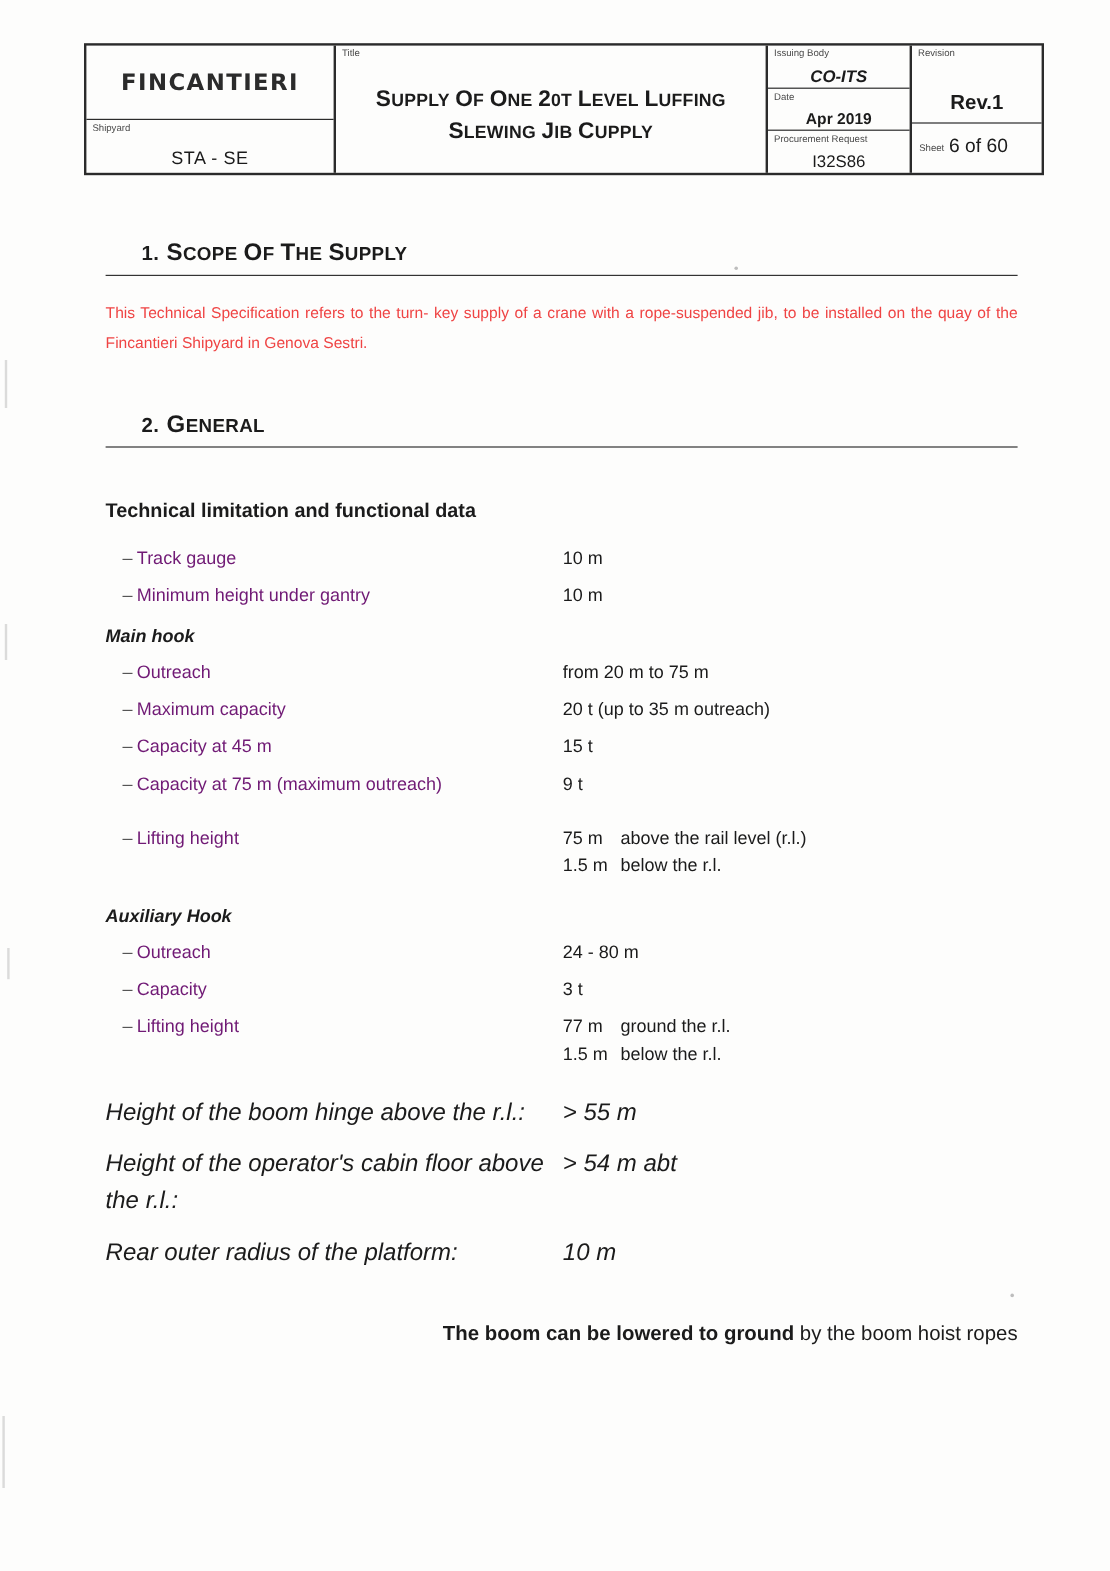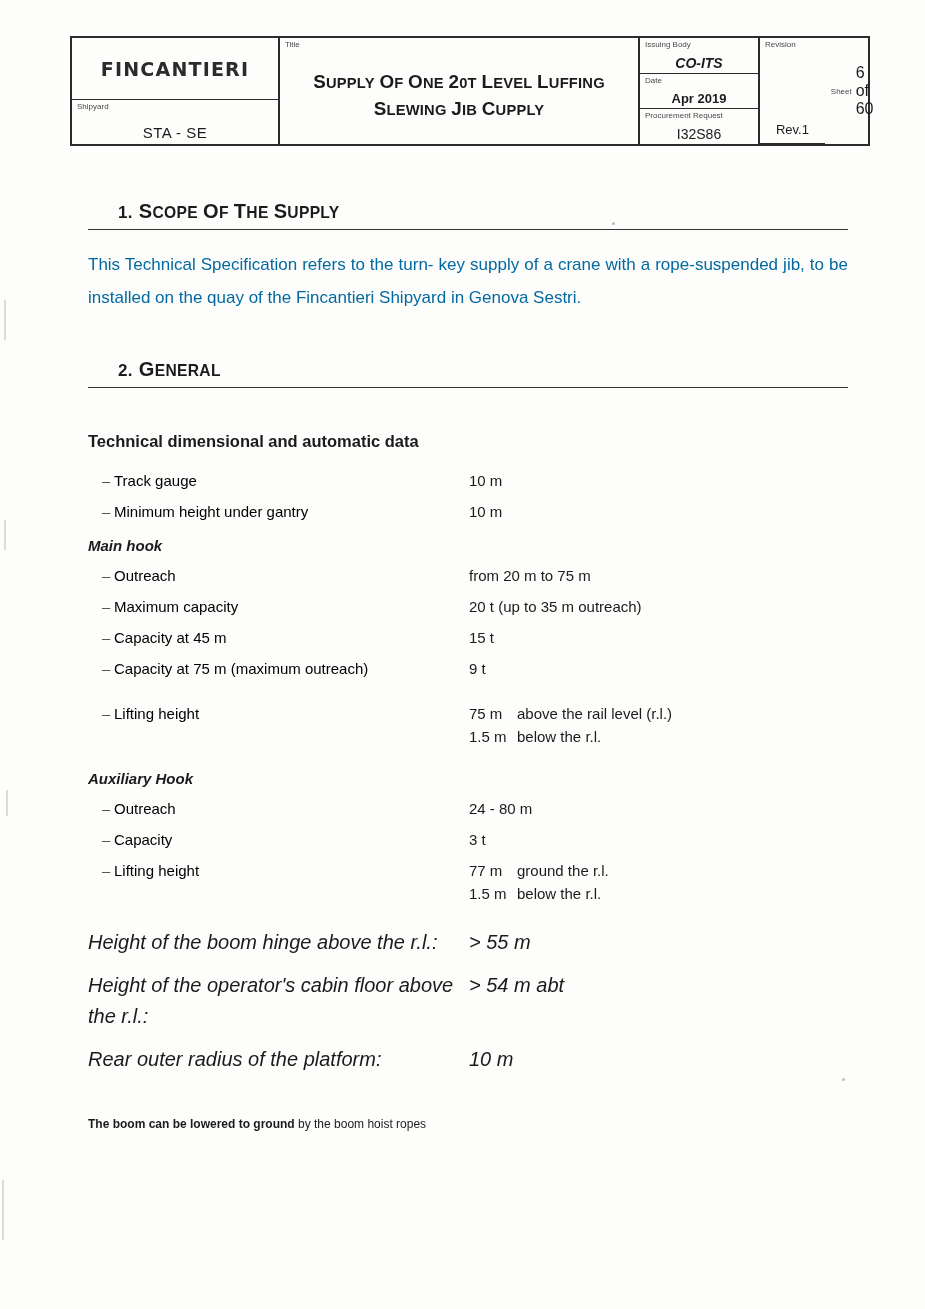--- a/index.html
+++ b/index.html
@@ -120,34 +120,34 @@
     bottom: 2px;
     text-align: center;
     font-size: 14px;
   }
   .mid-value.italic { font-style: italic; font-weight: 600; }
   .mid-value.bold { font-weight: 700; font-size: 13px; }
 
   .hdr-right {
     flex: 1 1 auto;
     display: flex;
-    flex-direction: row;
+    flex-direction: column;
   }
   .right-top {
     flex: 0 0 60%;
     border-bottom: 1px solid #2b2b2b;
     position: relative;
   }
   .rev-value {
     position: absolute;
     left: 0; right: 0;
     bottom: 6px;
     text-align: center;
-    font-size: 13px;
-    font-weight: 400;
+    font-size: 17px;
+    font-weight: 700;
   }
   .right-bottom {
     flex: 1 1 auto;
     position: relative;
     display: flex;
     align-items: center;
     padding-left: 6px;
   }
   .sheet-label {
     font-size: 8px;
@@ -173,25 +173,25 @@
     letter-spacing: .3px;
     color: #1b1b1b;
   }
   h2.section .num { margin-right: 6px; }
   .rule {
     border: 0;
     border-top: 1.5px solid #333;
     margin: 0 0 0 0;
   }
   p.para {
-    font-size: 17px;
+    font-size: 13px;
     line-height: 1.95;
     text-align: justify;
     margin: 18px 0 0 0;
-    color: #0369a1;
+    color: #ef4444;
   }
   h3.subhead {
     font-size: 16.5px;
     font-weight: 700;
     margin: 26px 0 14px 0;
     color: #1b1b1b;
   }
   .grp-head {
     font-size: 15px;
     font-weight: 700;
@@ -212,42 +212,43 @@
   }
   .dash {
     width: 26px;
     flex: 0 0 26px;
     color: #555;
     padding-left: 14px;
     box-sizing: border-box;
   }
   .lbl {
     flex: 0 0 355px;
-    color: #000000;
+    color: #701a75;
   }
   .val {
     flex: 1 1 auto;
     color: #1b1b1b;
   }
   .val .l2 { display: block; margin-top: 2px; }
   .val .unit { display: inline-block; min-width: 48px; }
 
   .kvline {
     display: flex;
     font-size: 20px;
     line-height: 1.55;
     padding: 6px 0;
     font-style: italic;
   }
   .kvline .k { flex: 0 0 381px; }
   .kvline .v { flex: 1 1 auto; }
 
   .closing {
-    font-size: 12px;
+    font-size: 17px;
     margin-top: 36px;
+    text-align: right;
   }
   .closing b { font-weight: 700; }
 
   .tiny-dot {
     position: absolute;
     width: 3px; height: 3px;
     background: #bdbdbd;
     border-radius: 50%;
   }
 </style>
@@ -316,21 +317,21 @@
     </h2>
     <hr class="rule">
 
     <p class="para">This Technical Specification refers to the turn- key supply of a crane with a rope-suspended jib, to be installed on the quay of the Fincantieri Shipyard in Genova Sestri.</p>
 
     <h2 class="section" style="margin-top:44px;">
       <span class="num">2.</span><span class="sc-title"><span style="font-size: 1.18em;">G</span><span style="font-size: 0.92em;">ENERAL</span></span>
     </h2>
     <hr class="rule">
 
-    <h3 class="subhead" style="margin-top:44px;">Technical dimensional and automatic data</h3>
+    <h3 class="subhead" style="margin-top:44px;">Technical limitation and functional data</h3>
 
     <ul class="speclist">
       <li>
         <span class="dash">–</span>
         <span class="lbl">Track gauge</span>
         <span class="val">10 m</span>
       </li>
       <li>
         <span class="dash">–</span>
         <span class="lbl">Minimum height under gantry</span>

